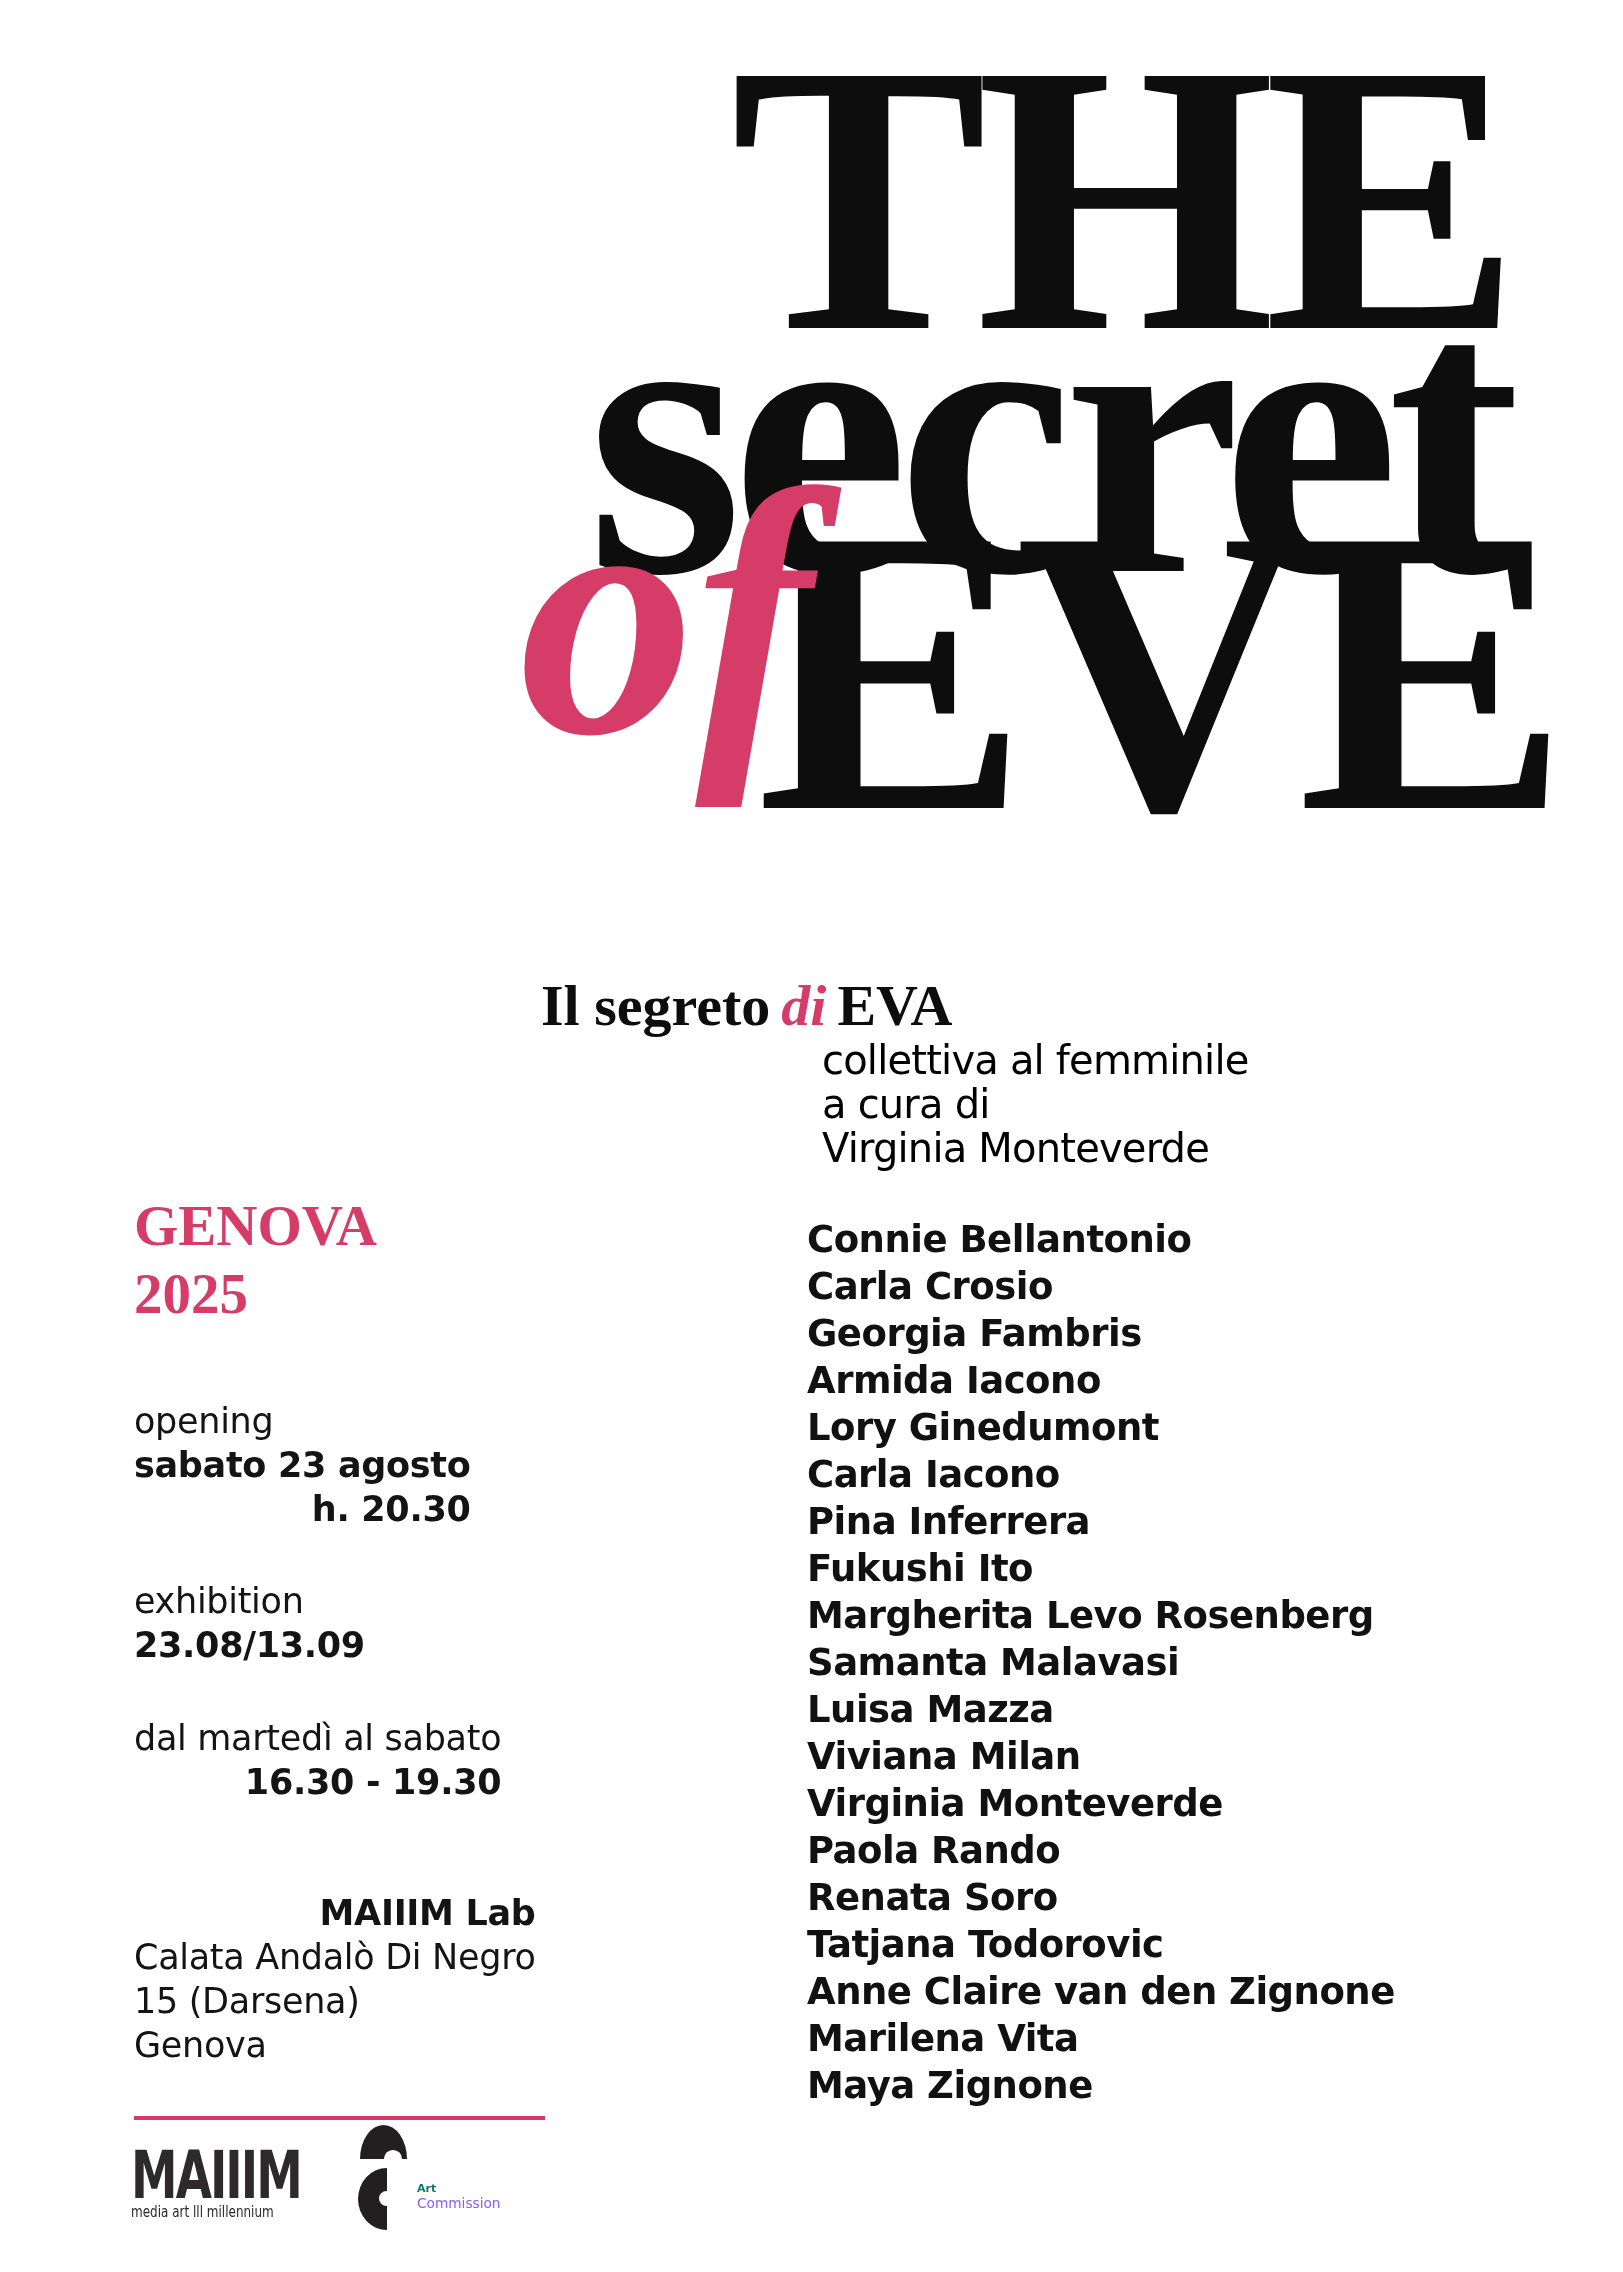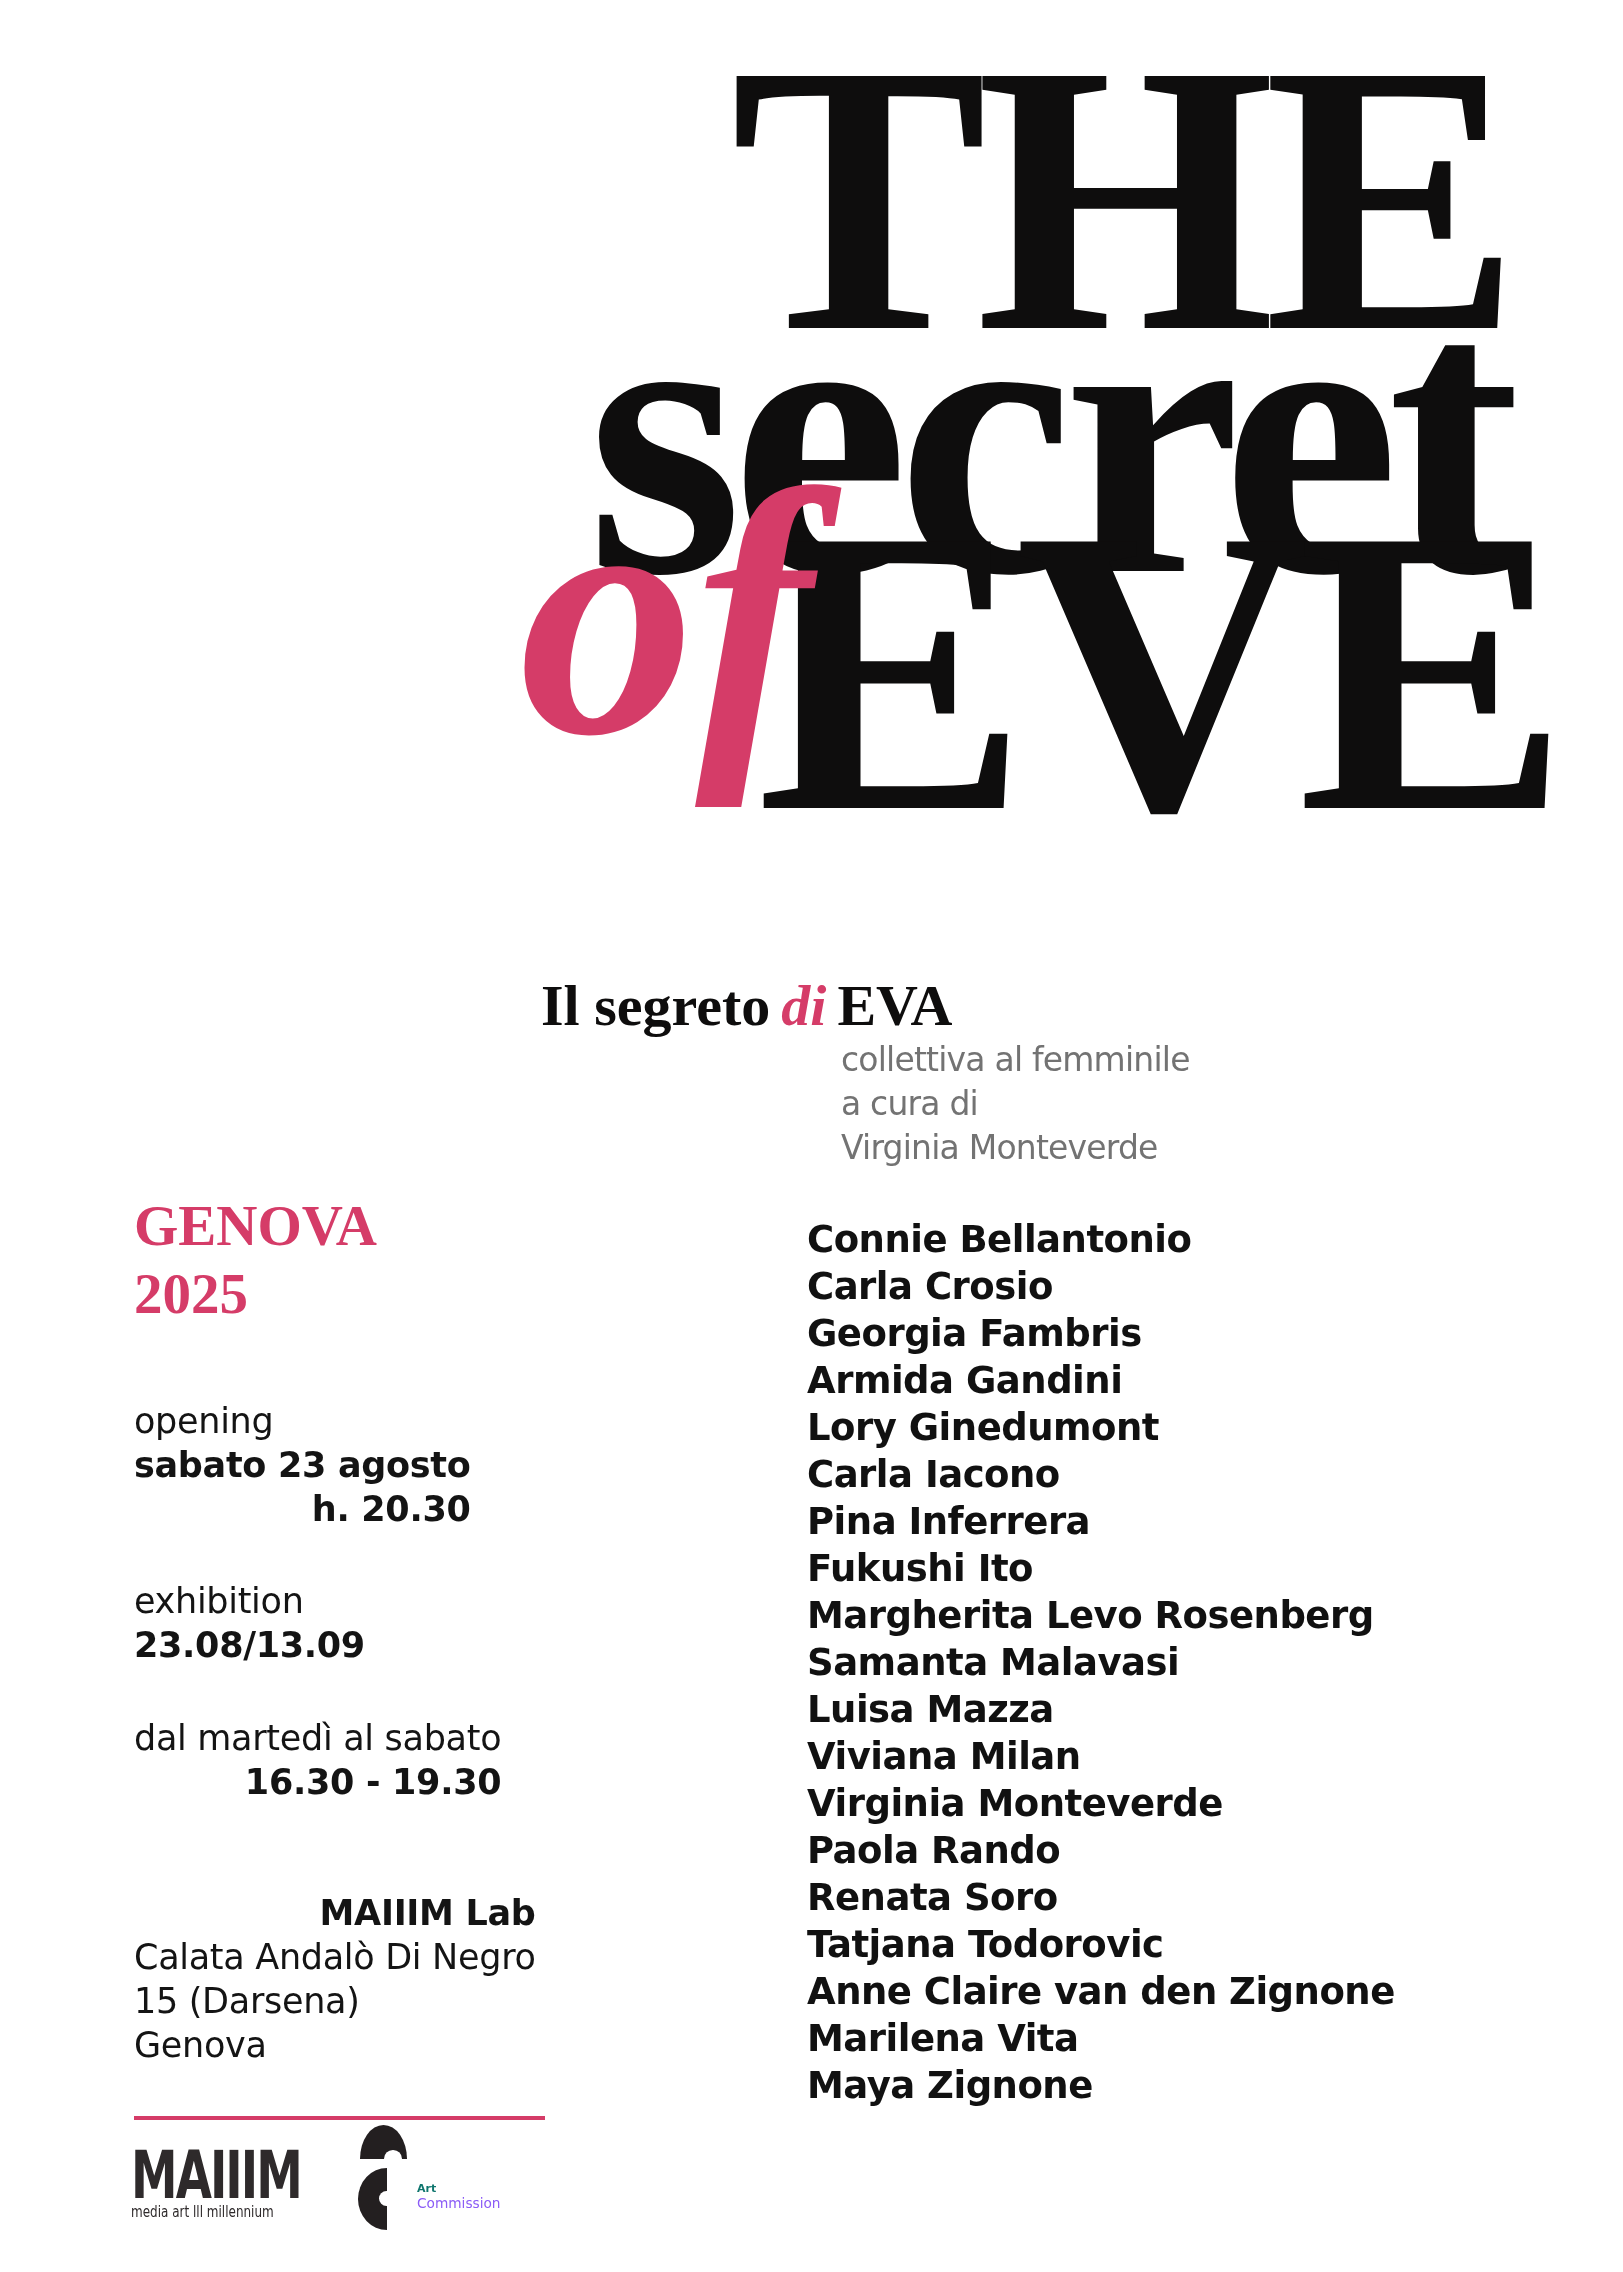--- a/index.html
+++ b/index.html
@@ -48,25 +48,25 @@
     color: #0e0d0d;
   }
   #subtitle .di {
     font-style: italic;
     color: #d53c68;
     margin: 0 11px;
   }
 
   
   #curator {
-    top: 1038px; left: 841px;
-    font-size: 33px;
+    top: 1038px; left: 822px;
+    font-size: 40px;
     line-height: 44px;
     letter-spacing: -0.8px;
-    color: #737373;
+    color: #000000;
   }
 
   
   #city-year {
     top: 1192px; left: 134px;
     font-family: "Liberation Serif", "DejaVu Serif", serif;
     font-weight: 700;
     font-size: 57px;
     line-height: 68px;
     color: #d53c68;
@@ -206,21 +206,21 @@
     <div class="b">MAIIIM Lab</div>
     <div>Calata Andalò Di Negro</div>
     <div>15 (Darsena)</div>
     <div>Genova</div>
   </div>
 
   <div class="abs" id="artists">
     <div>Connie Bellantonio</div>
     <div>Carla Crosio</div>
     <div>Georgia Fambris</div>
-    <div>Armida Gandini</div>
+    <div>Armida Iacono</div>
     <div>Lory Ginedumont</div>
     <div>Carla Iacono</div>
     <div>Pina Inferrera</div>
     <div>Fukushi Ito</div>
     <div>Margherita Levo Rosenberg</div>
     <div>Samanta Malavasi</div>
     <div>Luisa Mazza</div>
     <div>Viviana Milan</div>
     <div>Virginia Monteverde</div>
     <div>Paola Rando</div>

